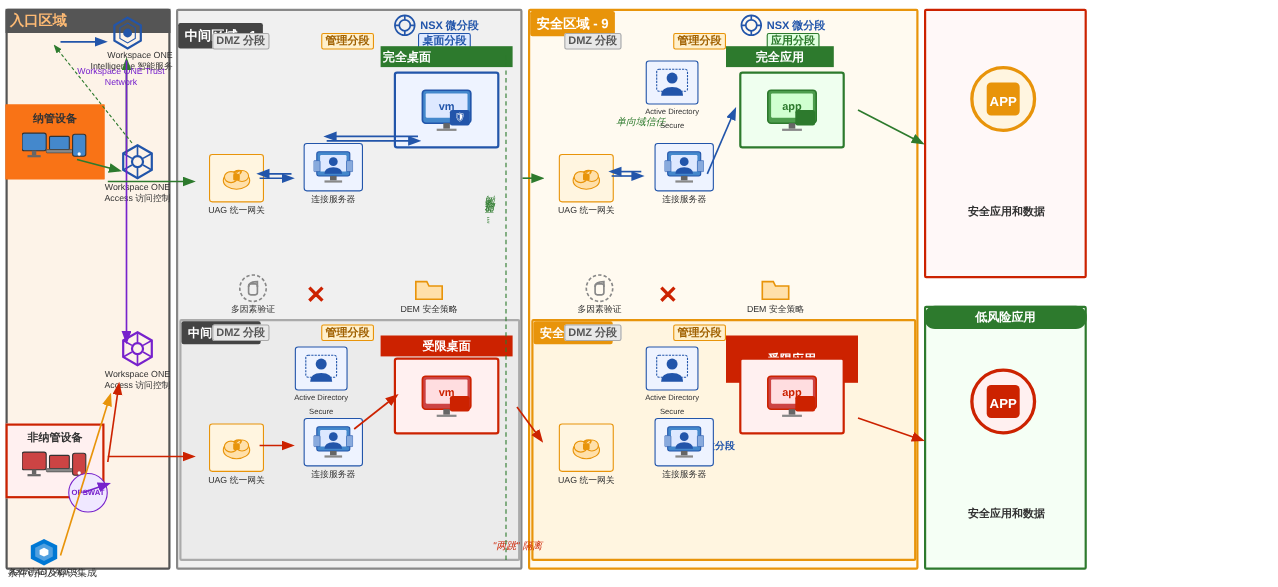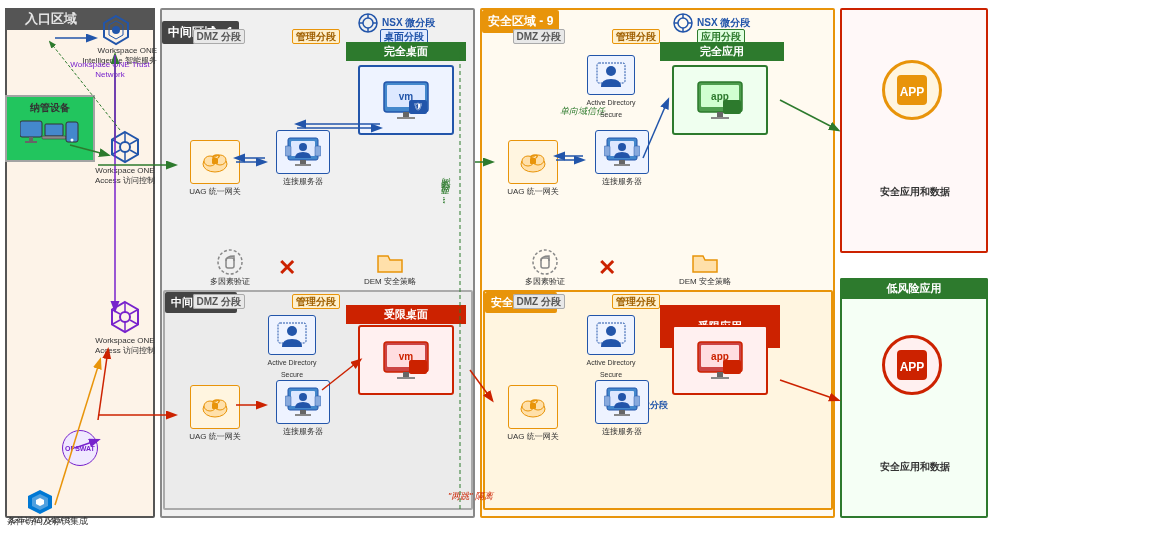--- a/index.html
+++ b/index.html
@@ -37,22 +37,22 @@
       width: 1162px;
       height: 534px;
       pointer-events: none;
     }
 
     
     .zone-title-bar {
       position: absolute;
       font-weight: bold;
       font-size: 12px;
-      padding: 2px 20px;
-      color: #e5e5e5;
+      padding: 2px 4px;
+      color: #fdba74;
     }
 
     .col-header {
       position: absolute;
       font-size: 10px;
       font-weight: bold;
       color: #555;
       text-align: right;
     }
 
@@ -117,39 +117,39 @@
   <div class="zone-bg" style="left:480px;top:8px;width:355px;height:510px;border-color:#e8940a;background:#fffaf0;"></div>
 
   <div class="orange-label-box" style="left:482px;top:10px;font-size:12px;">安全区域 - 9</div>
 
   <div class="zone-bg" style="left:483px;top:290px;width:350px;height:220px;border-color:#e8940a;background:#fff5e0;"></div>
   <div class="orange-label-box" style="left:485px;top:292px;font-size:11px;">安全区域 - 2</div>
 
   <div class="zone-bg" style="left:840px;top:8px;width:148px;height:245px;border-color:#cc2200;background:#fff8f8;"></div>
 
   <div class="zone-bg" style="left:840px;top:278px;width:148px;height:240px;border-color:#2d7a2d;background:#f5fff5;"></div>
-  <div class="green-label-box" style="left:840px;top:278px;width:148px;font-size:11px;text-align:center;">低风险应用</div>
+  <div class="green-label-box" style="left:840px;top:278px;width:148px;font-size:11px;text-align:center;border-radius:10px;">低风险应用</div>
 
 
   <div style="position:absolute;left:75px;top:14px;width:82px;text-align:right;">
 
     <svg width="32" height="32" viewBox="0 0 32 32" style="display:block;margin:0 auto;">
       <polygon points="16,2 28,9 28,23 16,30 4,23 4,9" fill="none" stroke="#2255aa" stroke-width="2"></polygon>
       <polygon points="16,7 23,11 23,21 16,25 9,21 9,11" fill="none" stroke="#2255aa" stroke-width="1"></polygon>
       <circle cx="16" cy="16" r="4" fill="#2255aa"></circle>
     </svg>
     <span style="font-size:8px;color:#333;display:block;line-height:1.2;">Workspace ONE Intelligence 智能服务</span>
   </div>
 
   <div style="position:absolute;left:70px;top:60px;width:80px;text-align:center;">
     <span style="font-size:8px;color:#7722cc;display:block;line-height:1.2;">Workspace ONE Trust Network</span>
   </div>
 
   <div style="position:absolute;left:5px;top:95px;width:90px;text-align:center;">
-    <div style="border:2px solid #a3a3a3;padding:4px;background:#22c55e;font-family:Liberation Serif, serif;">
+    <div style="border:2px solid #f97316;padding:4px;background:#f97316;font-family:Liberation Serif, serif;">
       <span style="font-size:10px;font-weight:bold;color:#333;display:block;margin-bottom:4px;">纳管设备</span>
       
       <svg width="60" height="35" viewBox="0 0 60 35">
 
         <rect x="0" y="2" width="22" height="16" rx="2" fill="#4488cc" stroke="#333" stroke-width="1"></rect>
         <rect x="9" y="18" width="4" height="4" fill="#666"></rect>
         <rect x="5" y="22" width="12" height="2" fill="#666"></rect>
 
         <rect x="25" y="5" width="18" height="12" rx="1" fill="#4488cc" stroke="#333" stroke-width="1"></rect>
         <rect x="22" y="17" width="24" height="3" rx="1" fill="#888" stroke="#333" stroke-width="0.5"></rect>
@@ -181,20 +181,34 @@
       <line x1="17" y1="2" x2="17" y2="12" stroke="#7722cc" stroke-width="1.5"></line>
       <line x1="17" y1="22" x2="17" y2="32" stroke="#7722cc" stroke-width="1.5"></line>
       <line x1="4" y1="9.5" x2="12" y2="14" stroke="#7722cc" stroke-width="1.5"></line>
       <line x1="22" y1="20" x2="30" y2="24.5" stroke="#7722cc" stroke-width="1.5"></line>
       <line x1="30" y1="9.5" x2="22" y2="14" stroke="#7722cc" stroke-width="1.5"></line>
       <line x1="12" y1="20" x2="4" y2="24.5" stroke="#7722cc" stroke-width="1.5"></line>
     </svg>
     <span style="font-size:8px;color:#333;display:block;line-height:1.2;margin-top:2px;">Workspace ONE Access 访问控制</span>
   </div>
 
+  <div style="position:absolute;left:5px;top:385px;width:90px;text-align:center;">
+    <div style="border:2px solid #cc2200;padding:4px;background:#fff0f0;">
+      <span style="font-size:10px;font-weight:bold;color:#333;display:block;margin-bottom:4px;">非纳管设备</span>
+      <svg width="60" height="35" viewBox="0 0 60 35">
+        <rect x="0" y="2" width="22" height="16" rx="2" fill="#cc4444" stroke="#333" stroke-width="1"></rect>
+        <rect x="9" y="18" width="4" height="4" fill="#666"></rect>
+        <rect x="5" y="22" width="12" height="2" fill="#666"></rect>
+        <rect x="25" y="5" width="18" height="12" rx="1" fill="#cc4444" stroke="#333" stroke-width="1"></rect>
+        <rect x="22" y="17" width="24" height="3" rx="1" fill="#888" stroke="#333" stroke-width="0.5"></rect>
+        <rect x="46" y="3" width="12" height="20" rx="2" fill="#cc4444" stroke="#333" stroke-width="1"></rect>
+        <circle cx="52" cy="21" r="1.5" fill="white"></circle>
+      </svg>
+    </div>
+  </div>
 
   <div style="position:absolute;left:55px;top:430px;width:50px;text-align:center;">
     <div style="border:1px solid #7722cc;border-radius:50%;width:36px;height:36px;display:flex;align-items:center;justify-content:center;margin:0 auto;background:#f0e8ff;">
       <span style="font-size:7px;font-weight:bold;color:#7722cc;">OPSWAT</span>
     </div>
   </div>
 
   <div style="position:absolute;left:7px;top:488px;width:65px;text-align:center;font-style:italic;">
     <svg width="28" height="28" viewBox="0 0 28 28" style="display:block;margin:0 auto;">
       <polygon points="14,2 26,8 26,20 14,26 2,20 2,8" fill="#0078d4" stroke="none"></polygon>
@@ -221,21 +235,21 @@
       <circle cx="11" cy="11" r="9" fill="none" stroke="#2255aa" stroke-width="1.5"></circle>
       <circle cx="11" cy="11" r="5" fill="none" stroke="#2255aa" stroke-width="1.5"></circle>
       <line x1="11" y1="2" x2="11" y2="6" stroke="#2255aa" stroke-width="1.5"></line>
       <line x1="11" y1="16" x2="11" y2="20" stroke="#2255aa" stroke-width="1.5"></line>
       <line x1="2" y1="11" x2="6" y2="11" stroke="#2255aa" stroke-width="1.5"></line>
       <line x1="16" y1="11" x2="20" y2="11" stroke="#2255aa" stroke-width="1.5"></line>
     </svg>
     <span style="font-size:10px;color:#2255aa;font-weight:bold;">NSX 微分段</span>
   </div>
 
-  <div style="position:absolute;left:346px;top:42px;width:120px;background:#2d7a2d;color:white;font-size:11px;font-weight:bold;text-align:center;padding:2px;">
+  <div style="position:absolute;left:346px;top:42px;width:120px;background:#2d7a2d;color:white;font-size:11px;font-weight:bold;padding:2px;">
     <span>完全桌面</span>
   </div>
 
   <div style="position:absolute;left:358px;top:65px;width:96px;height:70px;border:2px solid #2255aa;border-radius:3px;background:#eef3ff;display:flex;flex-direction:column;align-items:center;justify-content:center;">
     <svg width="50" height="40" viewBox="0 0 50 40">
 
       <rect x="3" y="2" width="44" height="30" rx="3" fill="#4488cc" stroke="#2255aa" stroke-width="1.5"></rect>
       <rect x="6" y="5" width="38" height="22" rx="1" fill="#dde8ff"></rect>
       <rect x="22" y="32" width="6" height="5" fill="#666"></rect>
       <rect x="16" y="37" width="18" height="2" fill="#888"></rect>
@@ -378,21 +392,21 @@
       <line x1="11" y1="2" x2="11" y2="6" stroke="#2255aa" stroke-width="1.5"></line>
       <line x1="11" y1="16" x2="11" y2="20" stroke="#2255aa" stroke-width="1.5"></line>
       <line x1="2" y1="11" x2="6" y2="11" stroke="#2255aa" stroke-width="1.5"></line>
       <line x1="16" y1="11" x2="20" y2="11" stroke="#2255aa" stroke-width="1.5"></line>
     </svg>
     <span style="font-size:10px;color:#2255aa;font-weight:bold;">NSX 微分段</span>
   </div>
 
   <div style="position:absolute;left:560px;top:105px;font-size:9px;color:#2d7a2d;font-style:italic;">单向域信任</div>
 
-  <div style="position:absolute;left:660px;top:42px;width:124px;background:#2d7a2d;color:white;font-size:11px;font-weight:bold;text-align:center;padding:2px;">
+  <div style="position:absolute;left:660px;top:42px;width:98px;background:#2d7a2d;color:white;font-size:11px;font-weight:bold;text-align:center;padding:2px;">
     <span>完全应用</span>
   </div>
 
   <div style="position:absolute;left:672px;top:65px;width:96px;height:70px;border:2px solid #2d7a2d;border-radius:3px;background:#efffef;display:flex;flex-direction:column;align-items:center;justify-content:center;">
     <svg width="50" height="40" viewBox="0 0 50 40">
       <rect x="3" y="2" width="44" height="30" rx="3" fill="#4d9d4d" stroke="#2d7a2d" stroke-width="1.5"></rect>
       <rect x="6" y="5" width="38" height="22" rx="1" fill="#d0ffd0"></rect>
       <rect x="22" y="32" width="6" height="5" fill="#666"></rect>
       <rect x="16" y="37" width="18" height="2" fill="#888"></rect>
       <text x="25" y="20" text-anchor="middle" font-size="10" fill="#2d7a2d" font-weight="bold">app</text>

